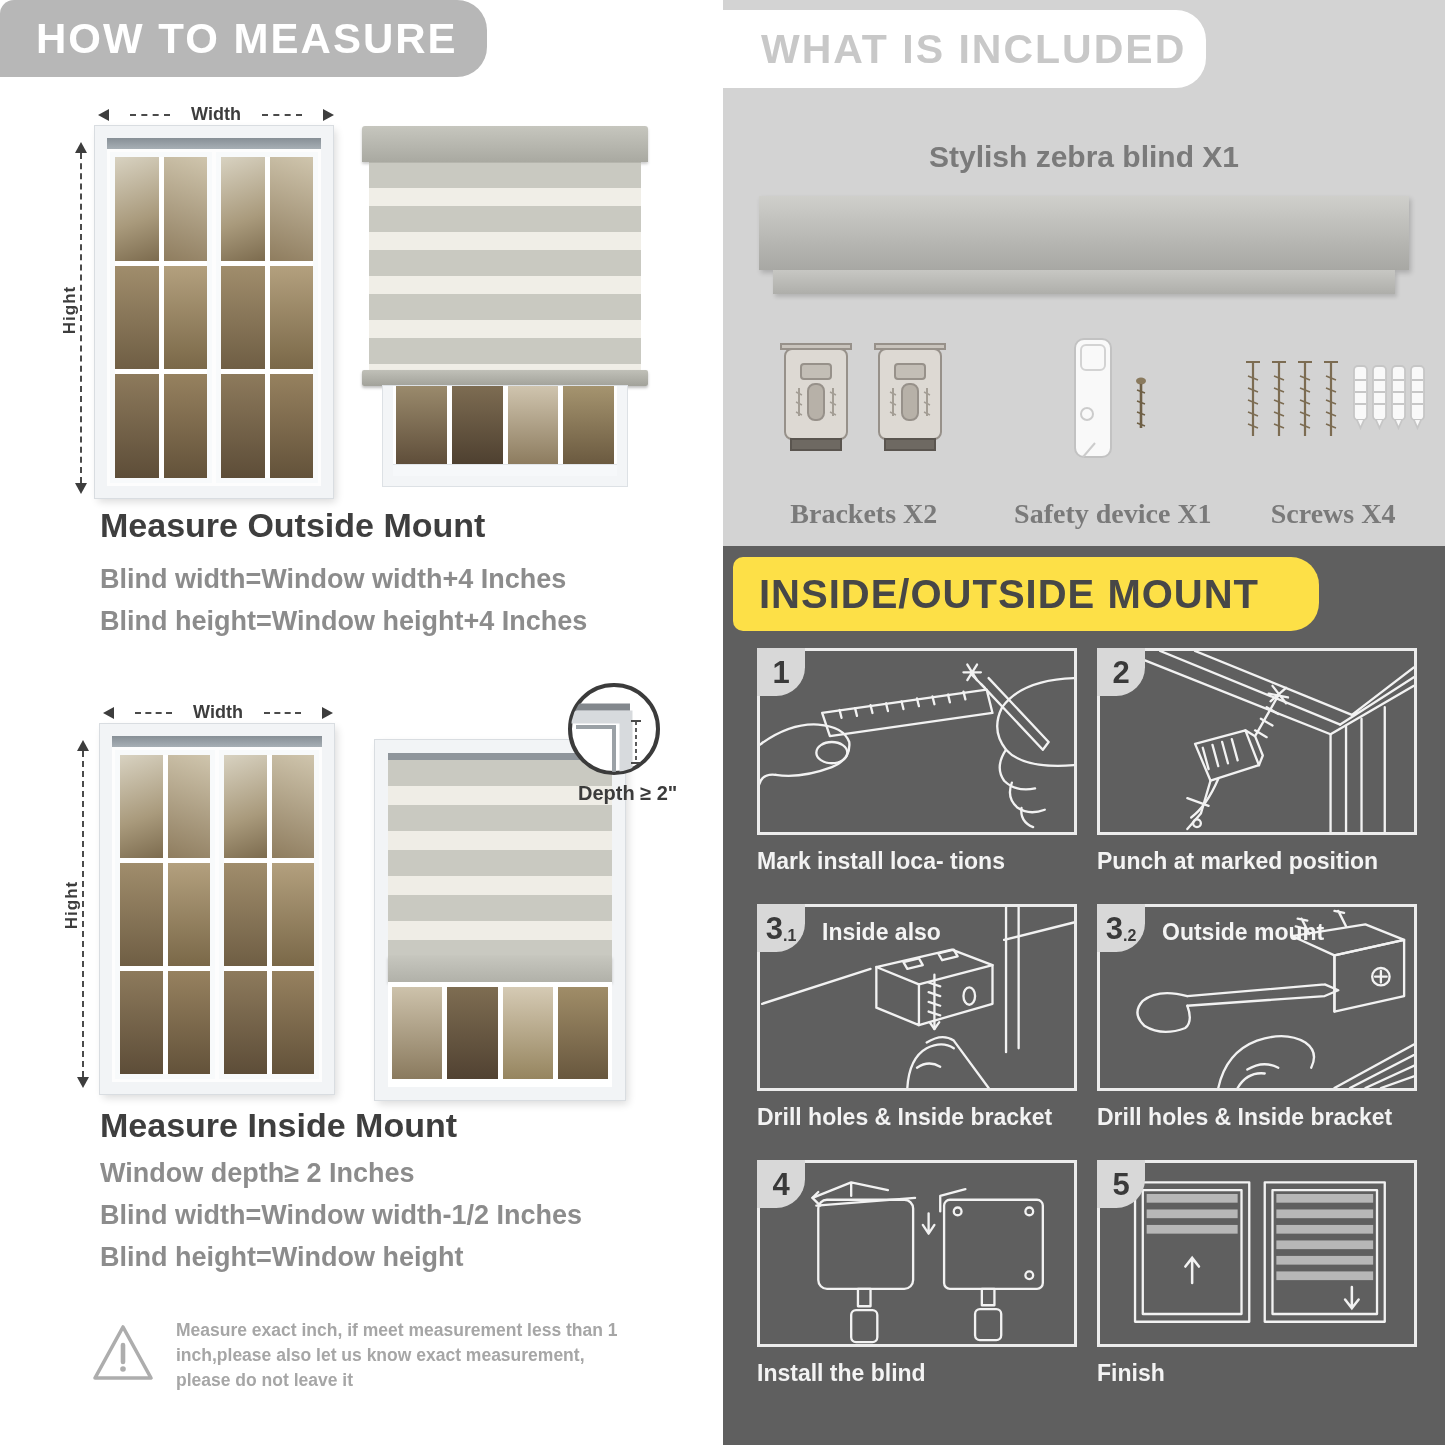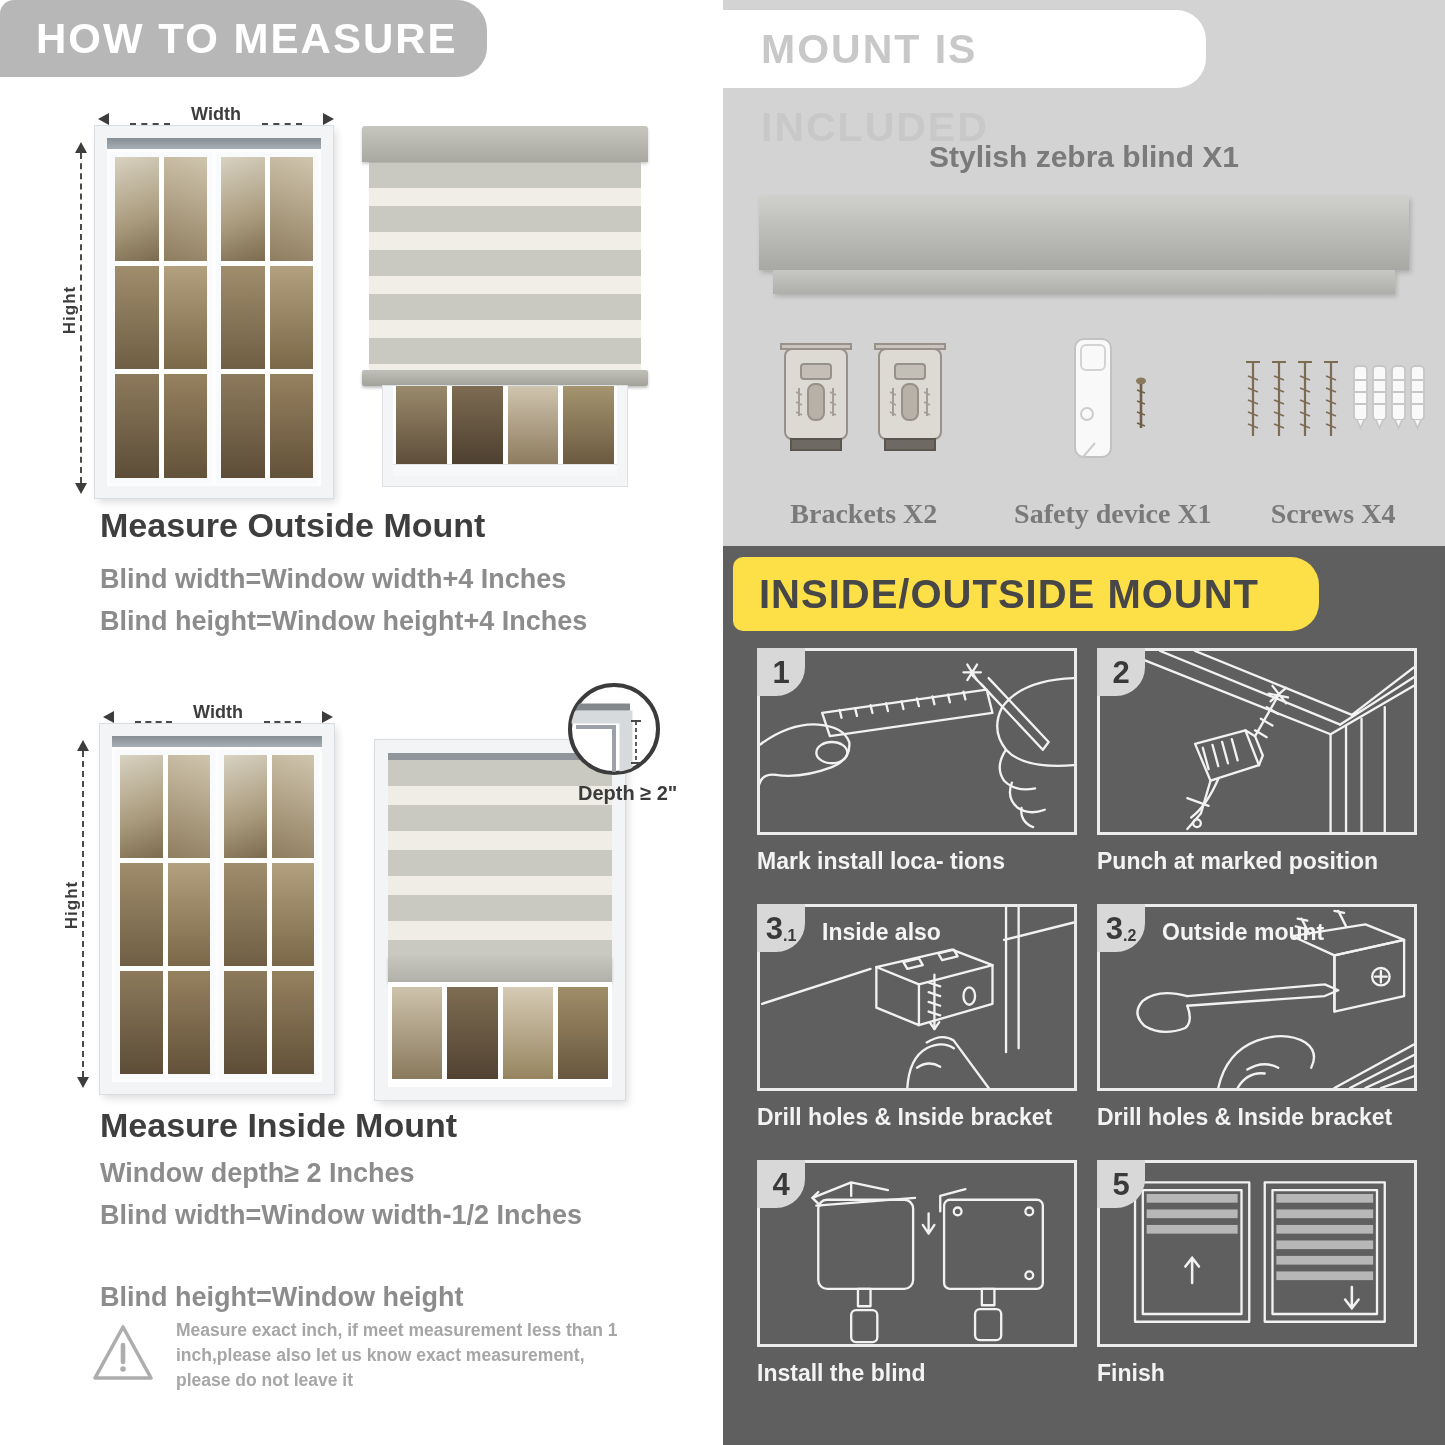--- a/index.html
+++ b/index.html
@@ -11,21 +11,21 @@
 
   
   .htm-header { left:0; top:8; width:487px; height:77px; background:#b7b7b7;
     border-radius:14px 30px 30px 0; color:#ffffff; font-size:42px; font-weight:bold;
     line-height:77px; padding-left:36px; letter-spacing:2px; }
 
   .heading { color:#3e3e3e; font-size:34px; font-weight:bold; }
   .formula { color:#8c8c8c; font-size:27px; font-weight:bold; }
 
   
-  .dim-h { display:flex; align-items:flex-end; gap:21px; color:#3d3d3d; font-size:18px; font-weight:bold; }
+  .dim-h { display:flex; align-items:center; gap:21px; color:#3d3d3d; font-size:18px; font-weight:bold; }
   .dim-h .dash { flex:1; height:0; border-top:2px dashed #4a4a4a; }
   .tri-left { width:0;height:0;border-top:6px solid transparent;border-bottom:6px solid transparent;border-right:11px solid #3d3d3d; }
   .tri-right{ width:0;height:0;border-top:6px solid transparent;border-bottom:6px solid transparent;border-left:11px solid #3d3d3d; }
   .dim-v { display:flex; flex-direction:column; align-items:center; width:14px; }
   .dim-v .vdash { flex:1; width:0; border-left:2px dashed #4a4a4a; }
   .tri-up   { width:0;height:0;border-left:6px solid transparent;border-right:6px solid transparent;border-bottom:11px solid #3d3d3d; }
   .tri-down { width:0;height:0;border-left:6px solid transparent;border-right:6px solid transparent;border-top:11px solid #3d3d3d; }
   .v-label { color:#3d3d3d; font-size:17px; font-weight:bold; transform:rotate(-90deg); letter-spacing:1px; }
 
   
@@ -226,33 +226,33 @@
       <path d="M10,46 H48 V94" stroke="#9ba1a6" stroke-width="4" fill="none"></path>
       <path d="M70,40 V82" stroke="#4a4a4a" stroke-width="1.8" stroke-dasharray="4 3"></path>
       <path d="M65,40 h10 M65,82 h10" stroke="#4a4a4a" stroke-width="1.8"></path>
     </g>
   </svg>
   <div class="abs depth-label" style="left:578px;top:782px;">Depth ≥ 2"</div>
 
   <div class="abs heading" style="left:100px;top:1106px;">Measure Inside Mount</div>
   <div class="abs formula" style="left:100px;top:1158px;">Window depth≥ 2 Inches</div>
   <div class="abs formula" style="left:100px;top:1200px;">Blind width=Window width-1/2 Inches</div>
-  <div class="abs formula" style="left:100px;top:1242px;margin-top:40px;">Blind height=Window height</div>
+  <div class="abs formula" style="left:100px;top:1242px;">Blind height=Window height</div>
 
   <div class="abs warn-wrap" style="left:90px;top:1318px;">
     <svg width="66" height="70" viewBox="0 0 66 70">
       <path d="M33,9 L61,60 L5,60 Z" fill="none" stroke="#adadad" stroke-width="3.6" stroke-linejoin="round"></path>
       <path d="M33,27 v17" stroke="#adadad" stroke-width="4.6" stroke-linecap="round"></path>
       <circle cx="33" cy="51" r="2.8" fill="#adadad"></circle>
     </svg>
     <div class="warn-text">Measure exact inch, if meet measurement less than 1 inch,please also let us know exact measurement, please do not leave it</div>
   </div>
 
   <div class="abs right-top">
-    <div class="wii-header">MOUNT IS INCLUDED</div>
+    <div class="wii-header">WHAT IS INCLUDED</div>
     <div class="product-label">Stylish zebra blind X1</div>
     <div class="headrail-main"></div>
     <div class="headrail-lower"></div>
 
     <div class="parts-row">
       <div class="part-cell w1">
         <svg width="170" height="122" viewBox="0 0 170 122">
           <g stroke="#97918a" stroke-width="2" fill="#ddd9d3">
             <rect x="2" y="4" width="70" height="5" fill="#c9c4bd"></rect>
             <rect x="6" y="9" width="62" height="90" rx="7"></rect>

